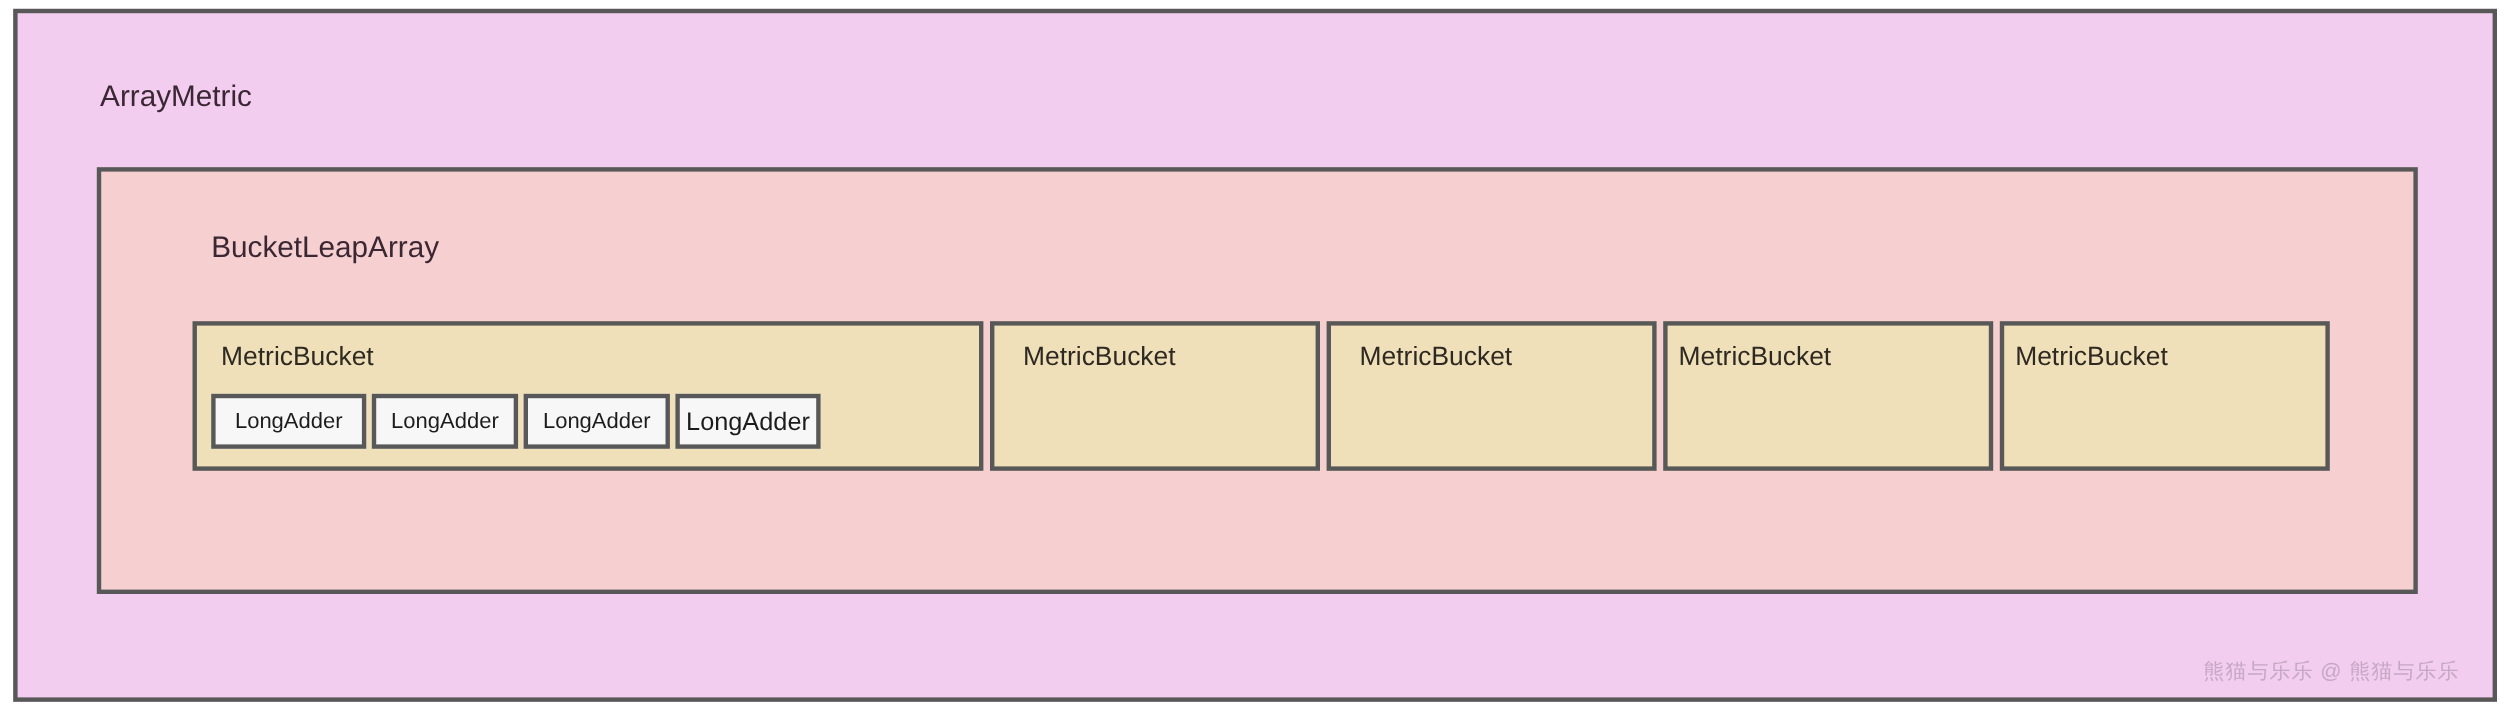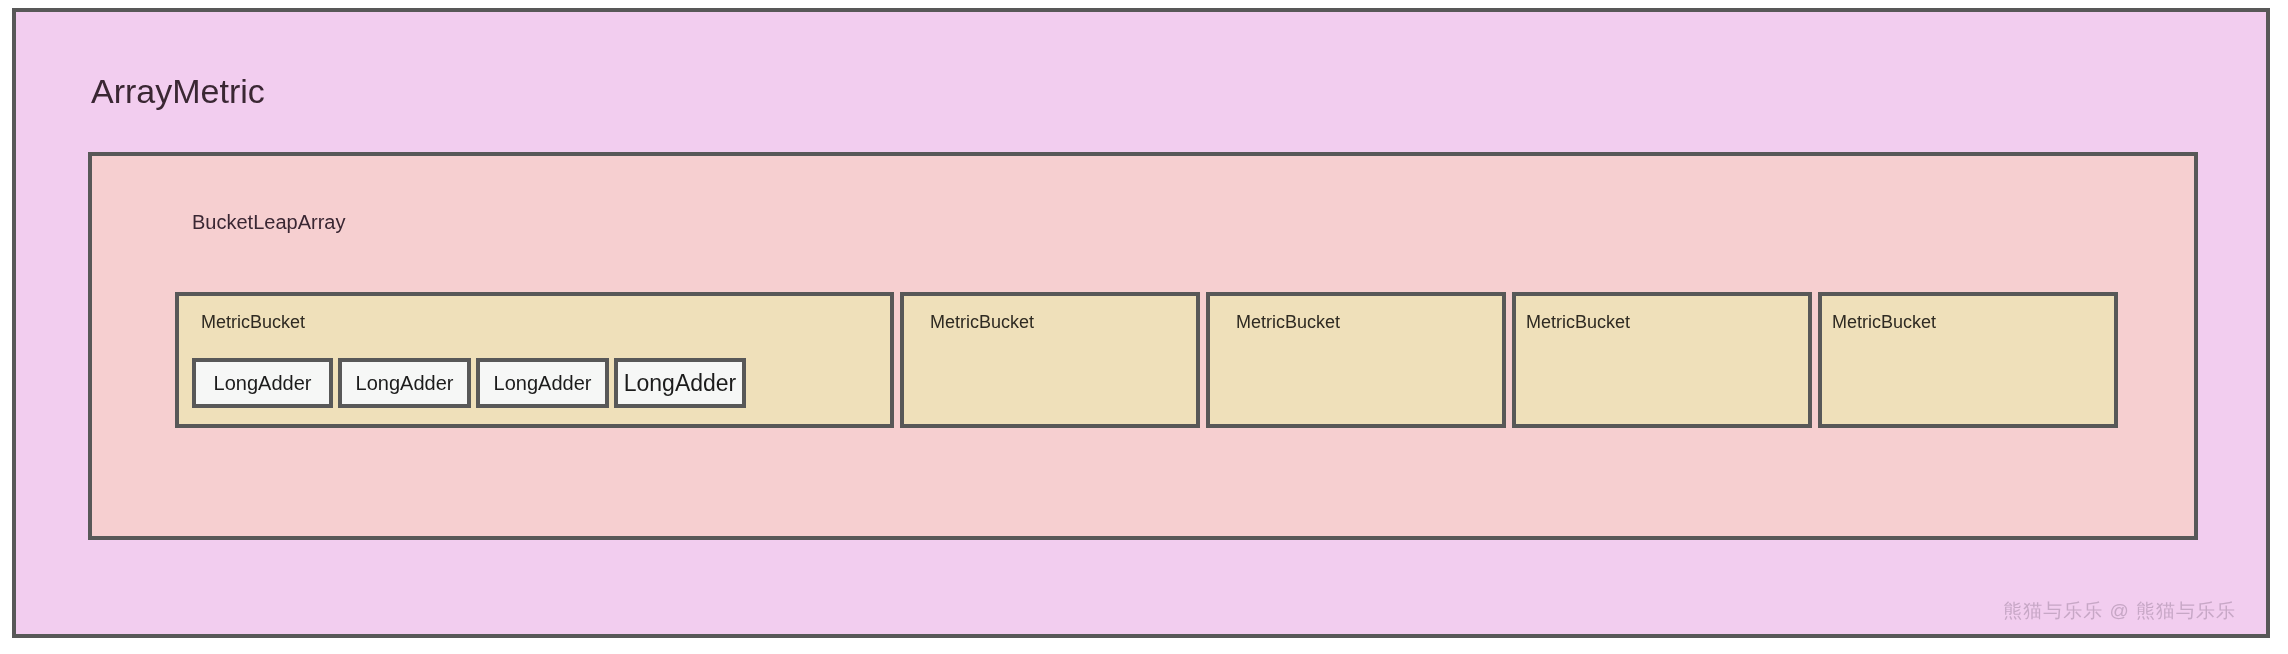--- a/index.html
+++ b/index.html
@@ -31,21 +31,21 @@
     height: 630px;
     background: #F2CDEF;
     border: 4px solid #585858;
     box-sizing: border-box;
   }
 
   .array-metric-label {
     position: absolute;
     left: 75px;
     top: 62px;
-    font-size: 34px;
+    font-size: 27px;
     color: #3A2733;
     white-space: nowrap;
     line-height: 1;
   }
 
   
   .bucket-leap-array {
     position: absolute;
     left: 72px;
     top: 140px;
@@ -53,21 +53,21 @@
     height: 388px;
     background: #F6CFD0;
     border: 4px solid #585858;
     box-sizing: border-box;
   }
 
   .bucket-leap-array-label {
     position: absolute;
     left: 100px;
     top: 56px;
-    font-size: 20px;
+    font-size: 27px;
     color: #3A2733;
     white-space: nowrap;
     line-height: 1;
   }
 
   
   .bucket-row {
     position: absolute;
     left: 83px;
     top: 136px;
@@ -90,21 +90,21 @@
   .metric-bucket.first {
     width: 719px;
   }
   .metric-bucket.plain {
     width: 300px;
   }
 
   .metric-bucket-label {
     position: absolute;
     top: 17px;
-    font-size: 18px;
+    font-size: 24px;
     color: #2E2A22;
     white-space: nowrap;
     line-height: 1;
   }
   .metric-bucket.first .metric-bucket-label { left: 22px; }
   .metric-bucket.plain .metric-bucket-label { left: 26px; }
   .metric-bucket.plain.tight .metric-bucket-label { left: 10px; }
 
   
   .adder-row {

